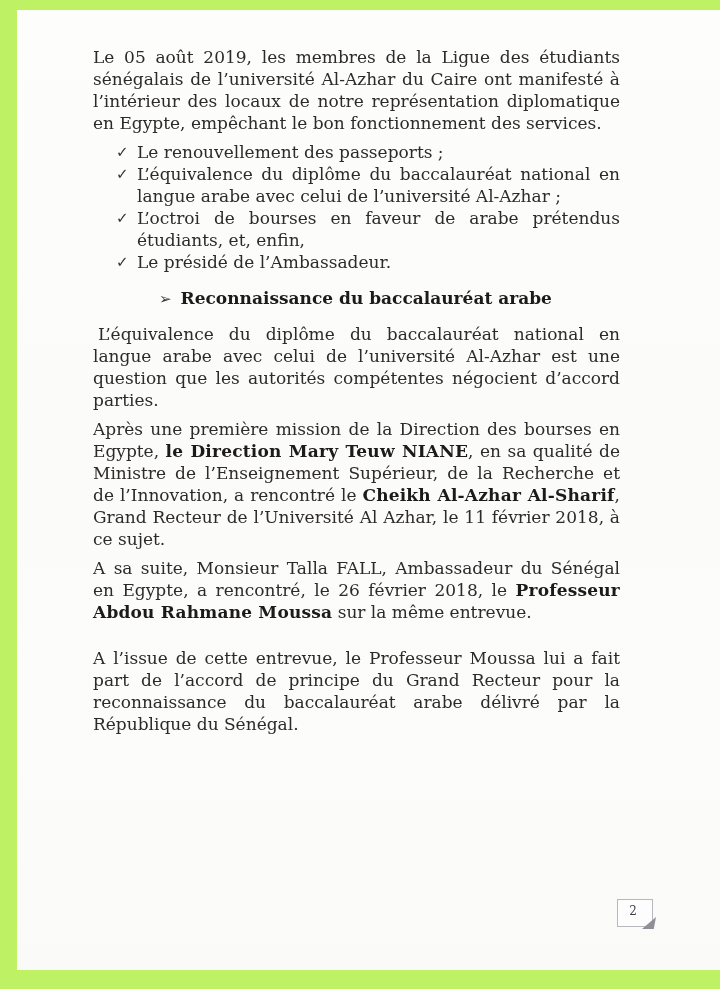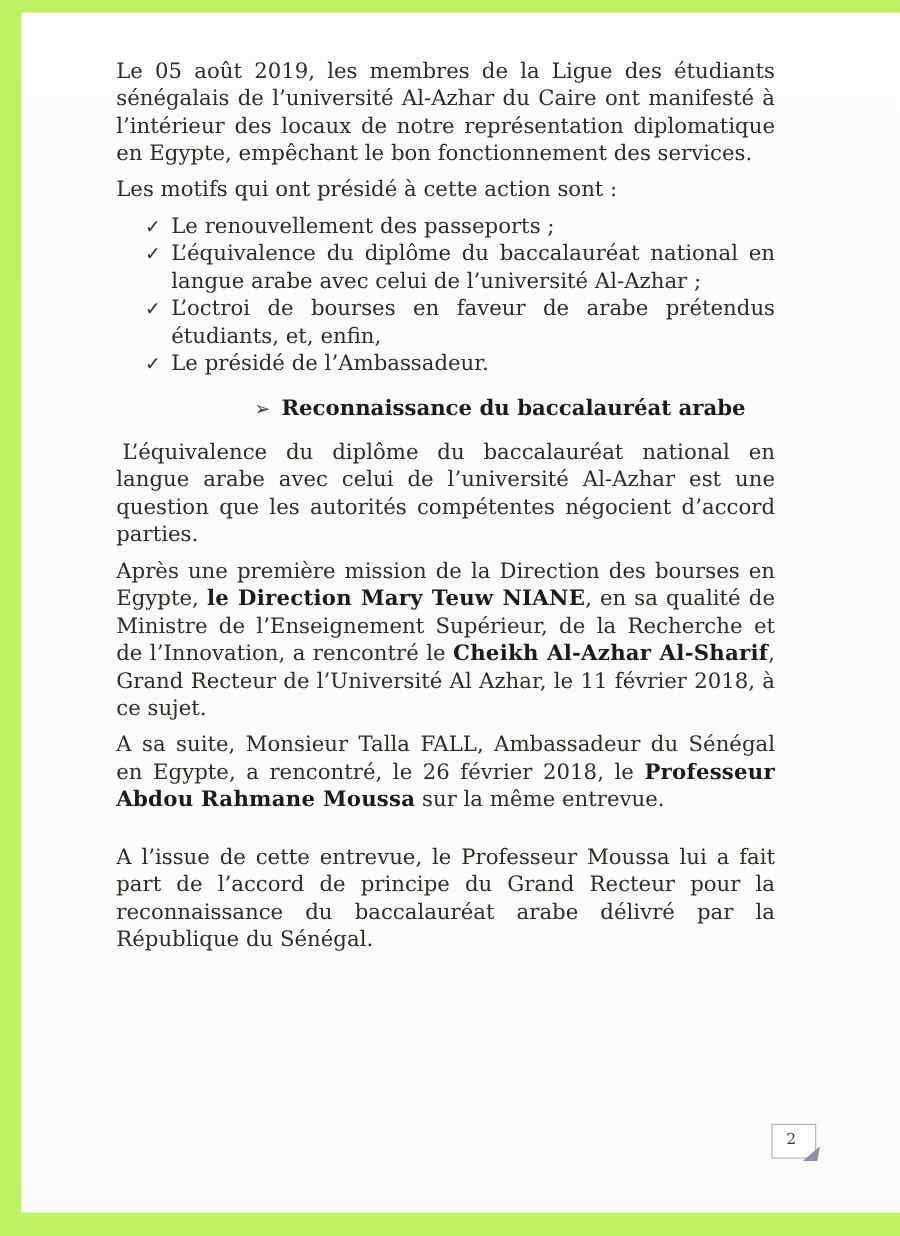--- a/index.html
+++ b/index.html
@@ -42,24 +42,24 @@
     text-align: justify;
   }
   .check {
     position: absolute;
     left: 23px; top: 0;
     font-size: 15px;
     color: #35332f;
     font-family: "DejaVu Sans", sans-serif;
   }
   .heading {
-    margin: 9px 0 13px 87px;
+    margin: 9px 0 13px 66px;
     font-weight: bold;
     color: #1c1b19;
-    text-align: center;
+    text-align: left;
   }
   .heading .arrow {
     font-family: "DejaVu Sans", sans-serif;
     font-weight: normal;
     font-size: 15px;
     color: #3a3834;
     margin-right: 9px;
   }
   .pagenum-box {
     position: absolute;
@@ -87,21 +87,20 @@
 </style>
 </head>
 <body>
 
 <div class="frame">
   <div class="page">
     <div class="content">
 
       <p class="para">Le 05 août 2019, les membres de la Ligue des étudiants sénégalais de l’université Al-Azhar du Caire ont manifesté à l’intérieur des locaux de notre représentation diplomatique en Egypte, empêchant le bon fonctionnement des services.</p>
 
-      <p class="para">Les motifs qui ont présidé à cette action sont :</p>
 
       <ul class="checklist" id="checklist">
           <li><span class="check">✓</span><span>Le renouvellement des passeports ;</span></li>
           <li><span class="check">✓</span><span>L’équivalence du diplôme du baccalauréat national en langue arabe avec celui de l’université Al-Azhar ;</span></li>
           <li><span class="check">✓</span><span>L’octroi de bourses en faveur de arabe prétendus étudiants, et, enfin,</span></li>
           <li><span class="check">✓</span><span>Le présidé de l’Ambassadeur.</span></li>
         </ul>
 
 
       <div class="heading">

